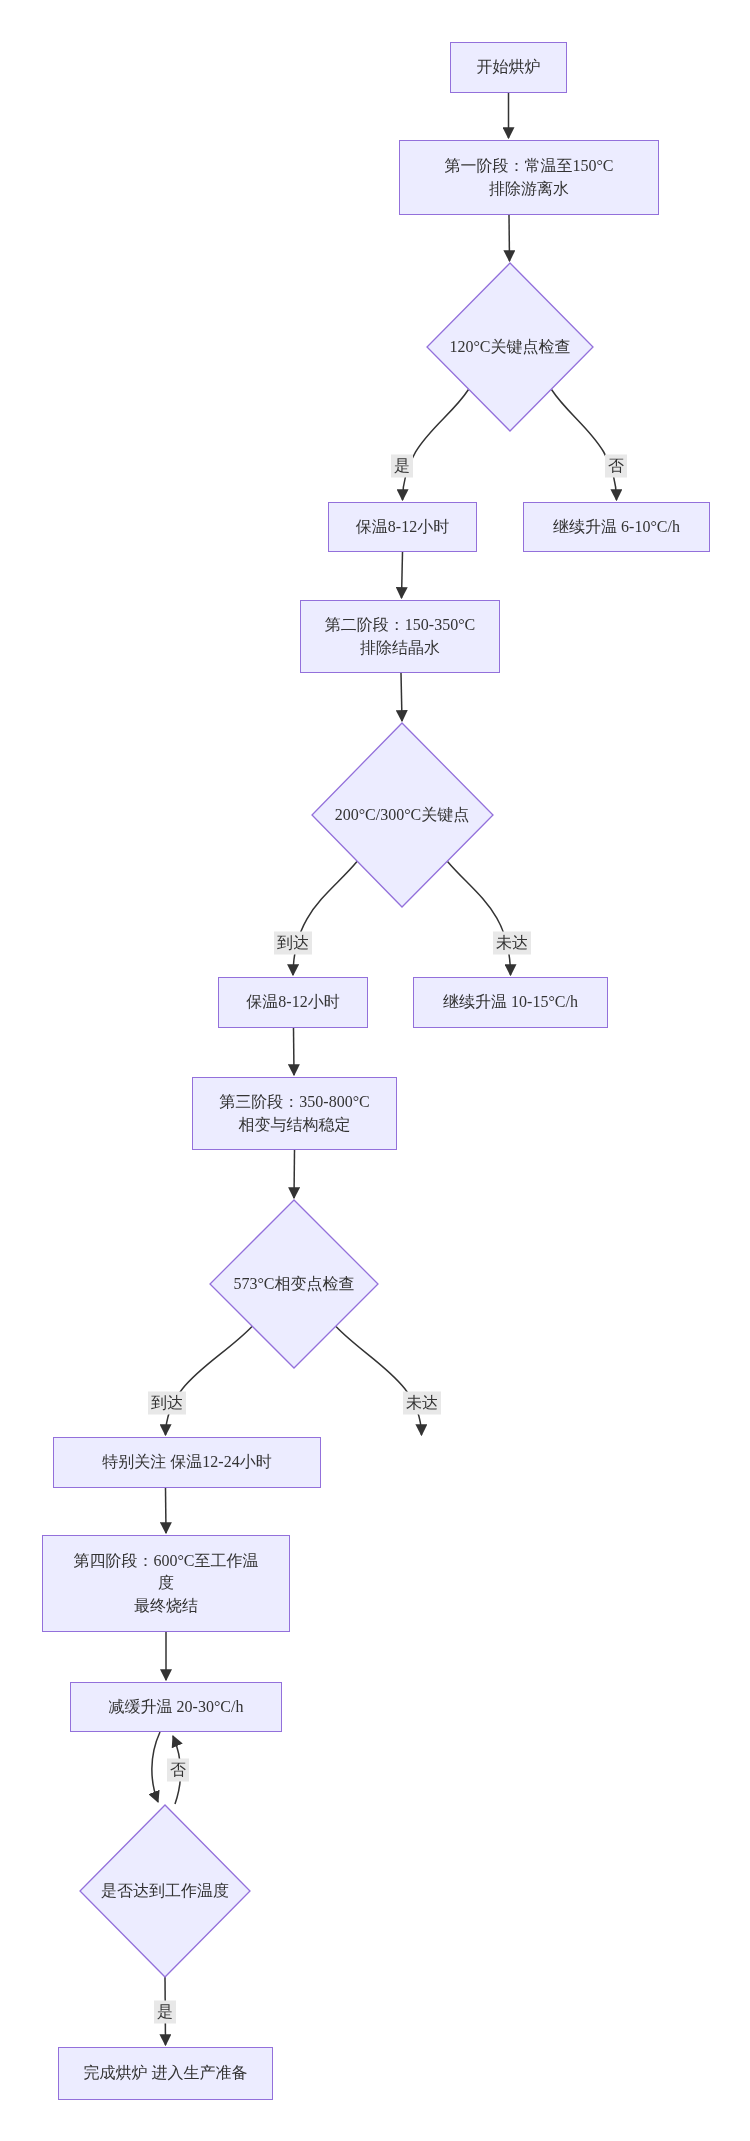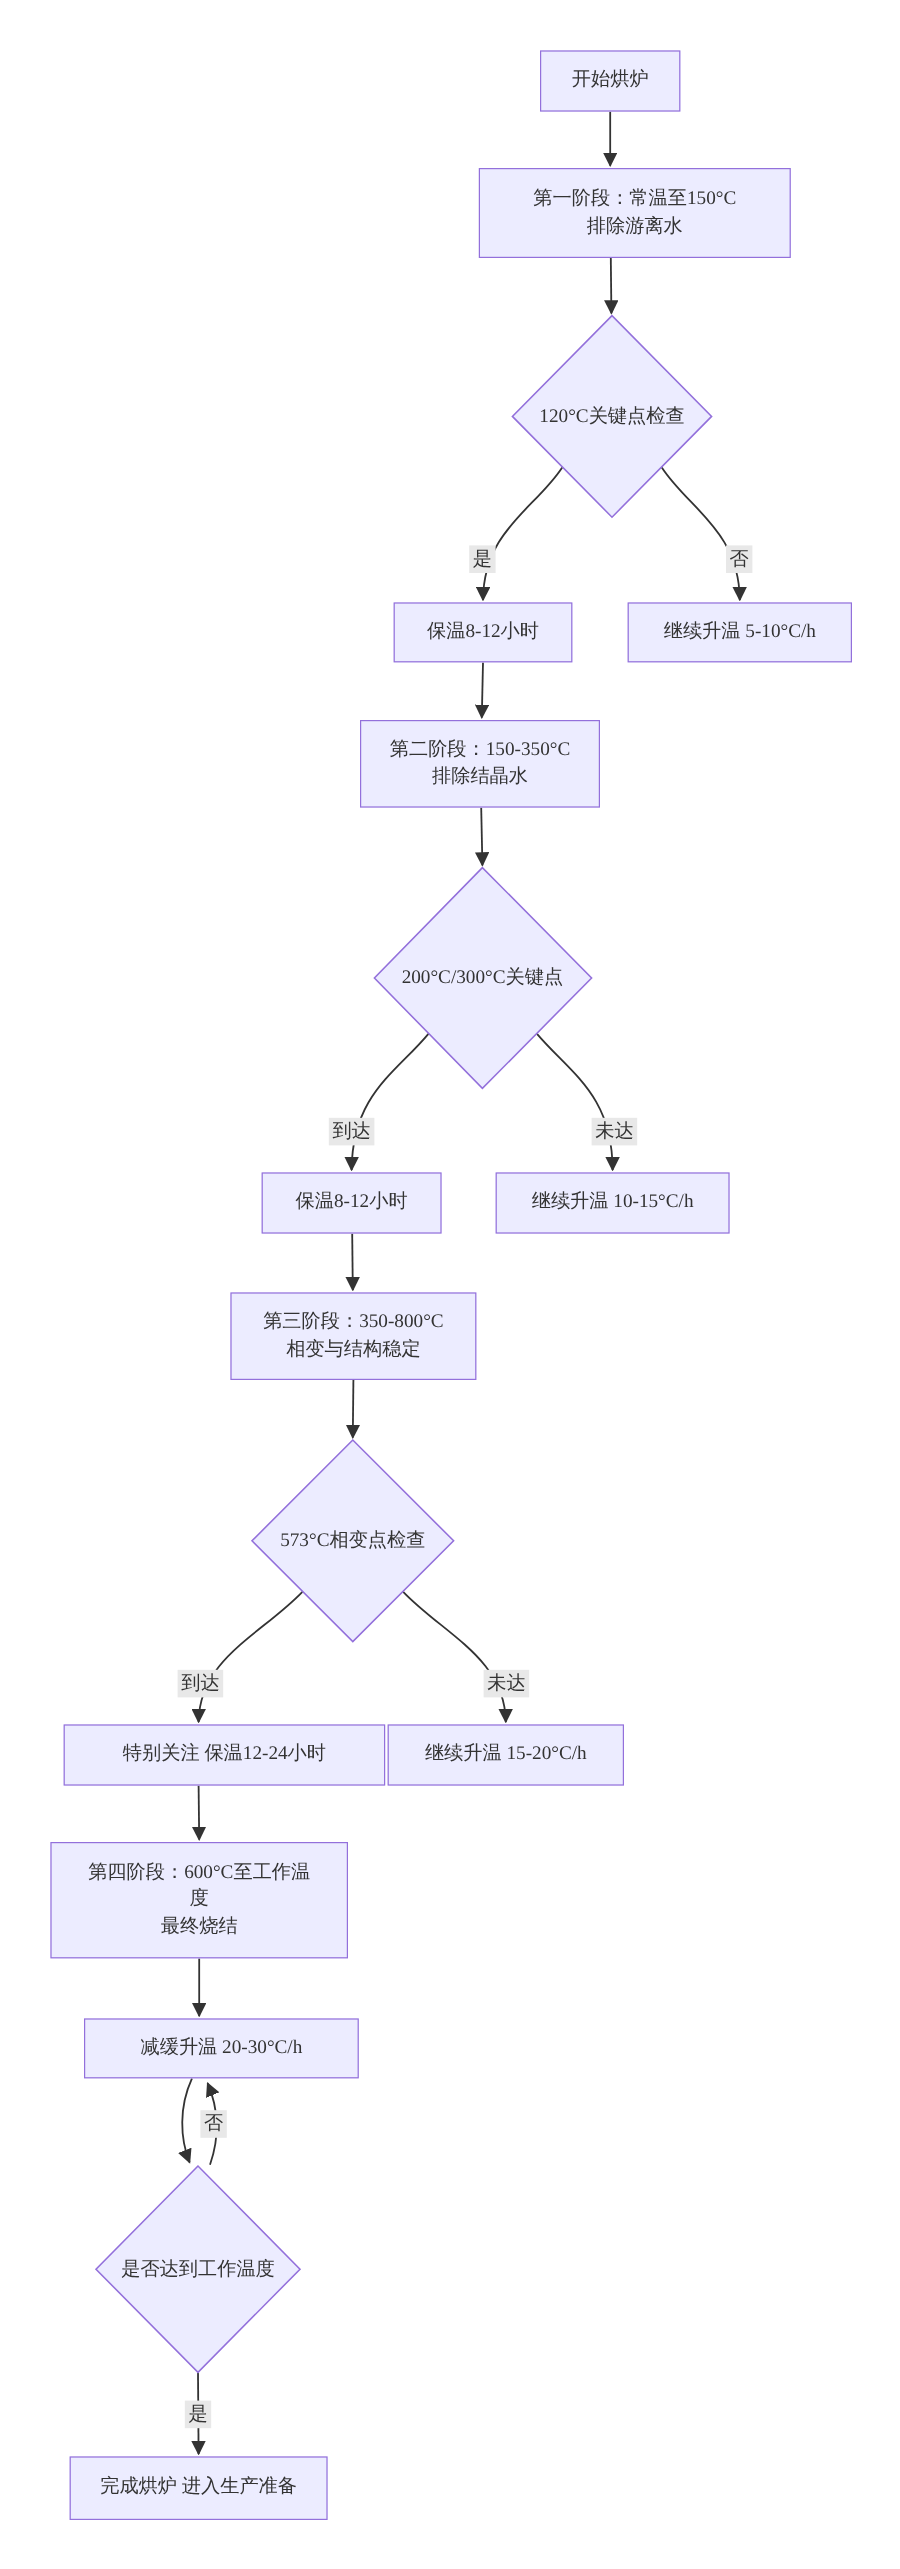--- a/index.html
+++ b/index.html
@@ -40,21 +40,21 @@
   .n-stage1 {left:399px;top:140px; width:260px;height:75px}
   .n-hold1  {left:328px;top:502px; width:149px;height:50px}
   .n-cont1  {left:523px;top:502px; width:187px;height:50px}
   .n-stage2 {left:300px;top:600px; width:200px;height:73px}
   .n-hold2  {left:218px;top:977px; width:150px;height:51px}
   .n-cont2  {left:413px;top:977px; width:195px;height:51px}
   .n-stage3 {left:192px;top:1077px;width:205px;height:73px}
   .n-hold3  {left:53px; top:1437px;width:268px;height:51px}
   .n-cont3  {left:323px;top:1437px;width:197px;height:51px}
   .n-stage4 {left:42px; top:1535px;width:248px;height:97px}
-  .n-slow   {left:70px; top:1682px;width:229px;height:50px}
+  .n-slow   {left:70px; top:1682px;width:212px;height:50px}
   .n-done   {left:58px; top:2047px;width:215px;height:53px}
   
   .d-check120 {left:510px;top:347px}
   .d-check200 {left:402px;top:815px}
   .d-check573 {left:294px;top:1284px}
   .d-checkwork{left:165px;top:1891px}
   
   .l-yes1  {left:402px;top:466px}
   .l-no1   {left:616px;top:466px}
   .l-reach1{left:293px;top:943px}
@@ -97,29 +97,28 @@
     <polygon class="diamond" points="510,263 427,347 510,431 593,347"></polygon>
     <polygon class="diamond" points="402,723 312,815 402,907 493,815"></polygon>
     <polygon class="diamond" points="294,1200 210,1284 294,1368 378,1284"></polygon>
     <polygon class="diamond" points="165,1805 80,1891 165,1977 250,1891"></polygon>
   </svg>
 
   <div class="node n-start">开始烘炉</div>
   <div class="node n-stage1">第一阶段：常温至150°C
 排除游离水</div>
   <div class="node n-hold1">保温8-12小时</div>
-  <div class="node n-cont1">继续升温 5-10°C/h</div>
+  <div class="node n-cont1">继续升温 6-10°C/h</div>
   <div class="node n-stage2">第二阶段：150-350°C
 排除结晶水</div>
   <div class="node n-hold2">保温8-12小时</div>
   <div class="node n-cont2">继续升温 10-15°C/h</div>
   <div class="node n-stage3">第三阶段：350-800°C
 相变与结构稳定</div>
   <div class="node n-hold3">特别关注 保温12-24小时</div>
-  <div class="node n-cont3">继续升温 15-20°C/h</div>
   <div class="node n-stage4">第四阶段：600°C至工作温
 度
 最终烧结</div>
   <div class="node n-slow">减缓升温 20-30°C/h</div>
   <div class="node n-done">完成烘炉 进入生产准备</div>
 
   <div class="dlabel d-check120">120°C关键点检查</div>
   <div class="dlabel d-check200">200°C/300°C关键点</div>
   <div class="dlabel d-check573">573°C相变点检查</div>
   <div class="dlabel d-checkwork">是否达到工作温度</div>

